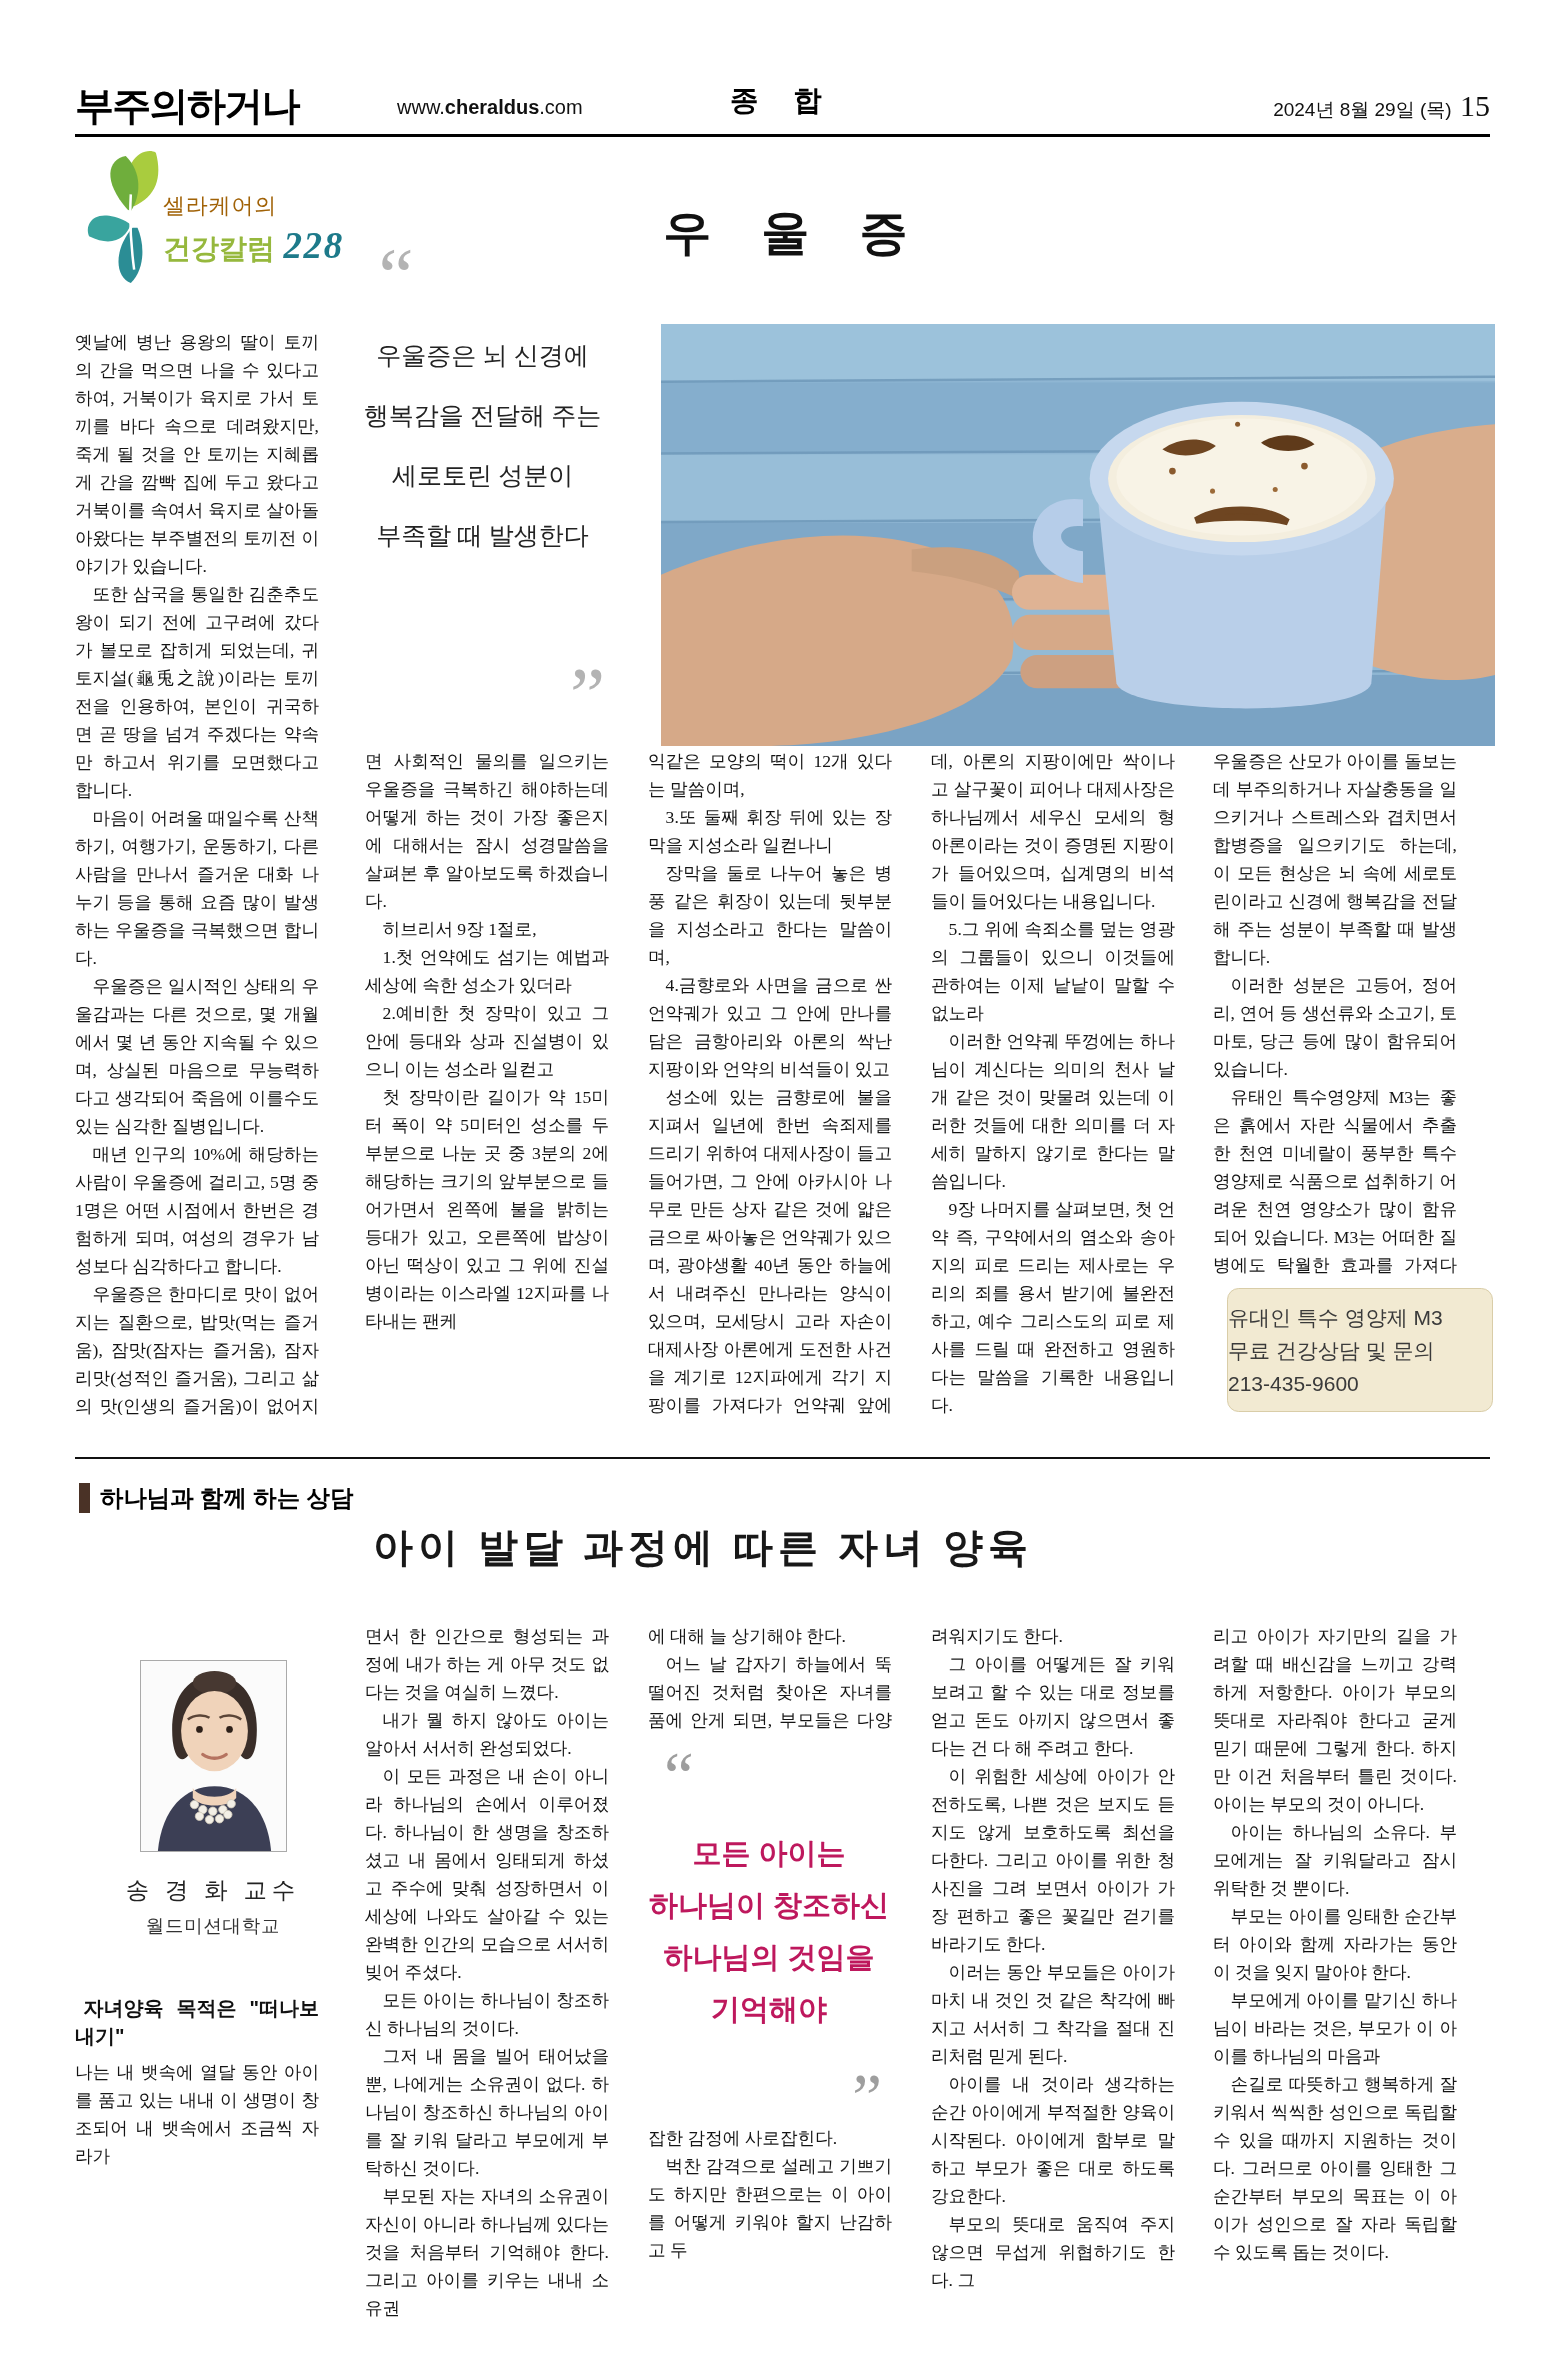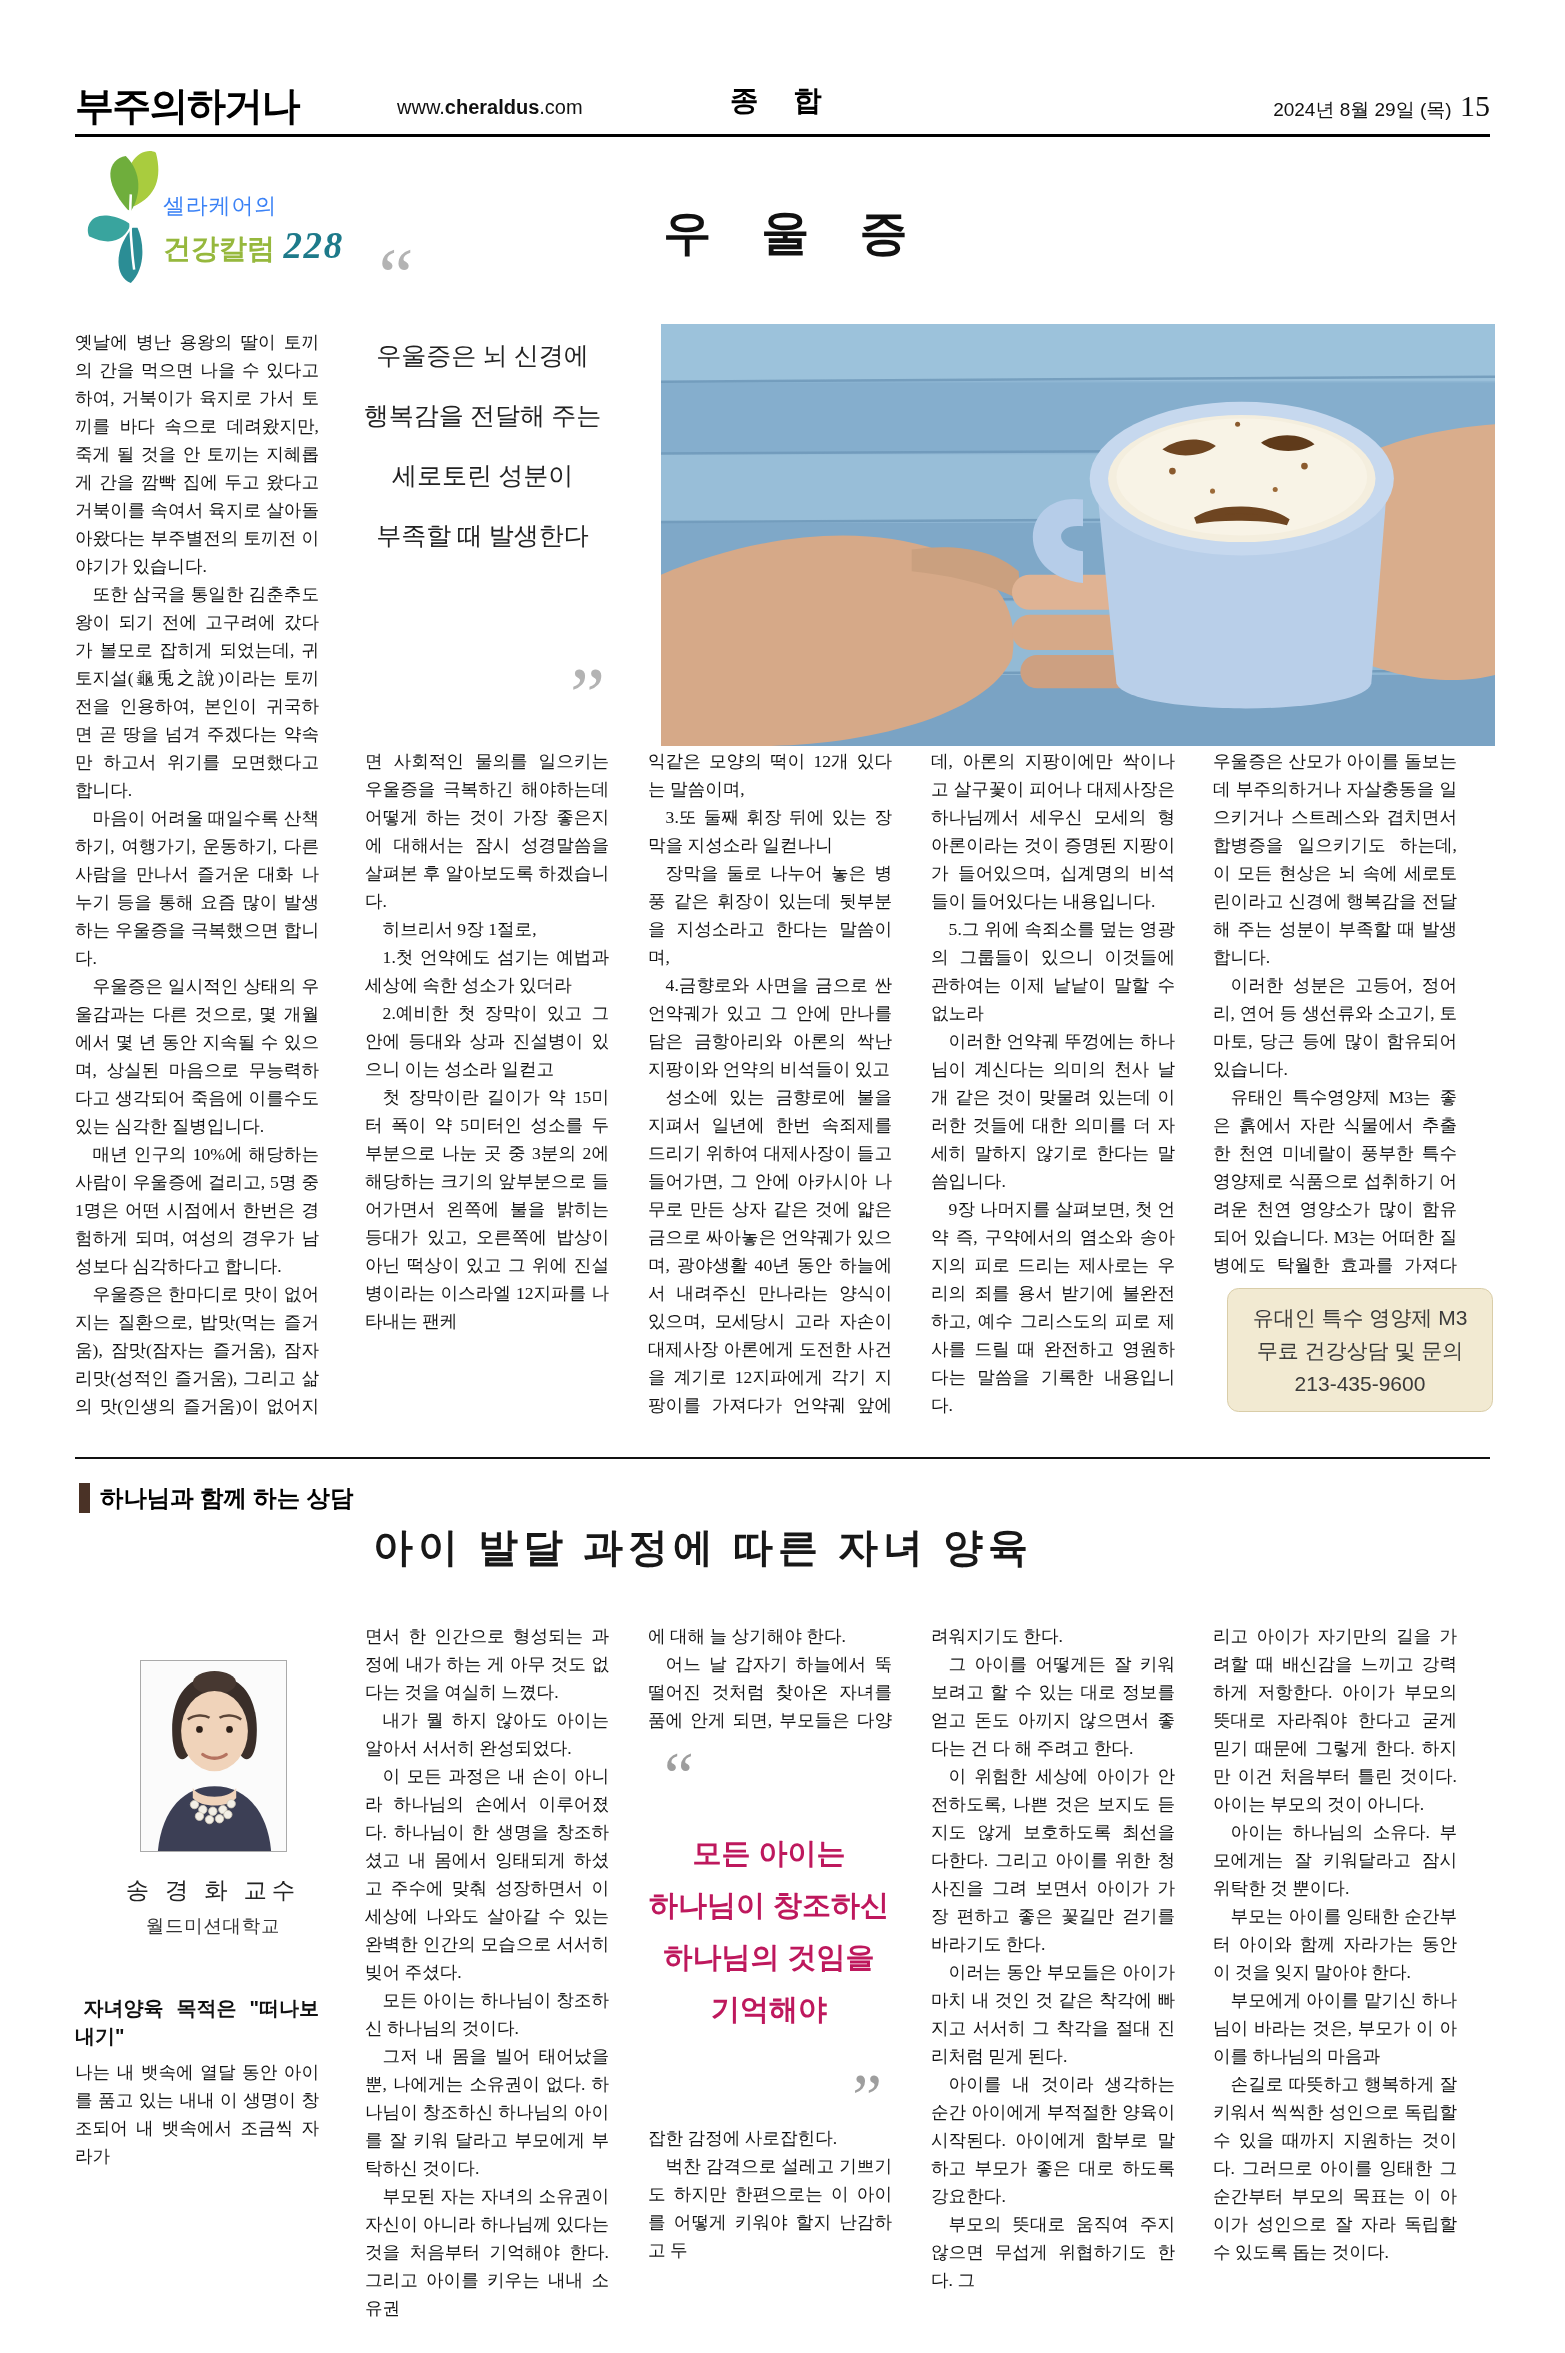--- a/index.html
+++ b/index.html
@@ -20,21 +20,21 @@
           font-family:"Liberation Sans",sans-serif; font-weight:800; font-size:28.4px;
           letter-spacing:13.4px; color:#000; }
   .dateline { position:absolute; right:0; top:15px; font-family:"Liberation Sans",sans-serif;
           font-size:19px; color:#111; }
   .pagenum { font-family:"Liberation Serif",serif; font-size:30px; font-weight:400; margin-left:8.4px; }
   .rule-top { position:absolute; left:75px; top:134px; width:1415px; height:2.5px; background:#000; }
   
   .badge { position:absolute; left:79px; top:144px; width:351px; height:167px; }
   .badge .leaves { position:absolute; left:0; top:0; }
   .badge-text { position:absolute; left:84px; top:47px; font-family:"Liberation Sans",sans-serif; }
-  .badge-line1 { font-size:22px; color:#3b82f6; letter-spacing:0.8px; }
+  .badge-line1 { font-size:22px; color:#a16207; letter-spacing:0.8px; }
   .badge-line2 { font-size:28px; font-weight:800; color:#96b83d; margin-top:3.3px; }
   .badge-num   { font-family:"Liberation Serif",serif; font-style:italic; font-weight:700;
                  font-size:37px; color:#1d7a8a; margin-left:8.4px; letter-spacing:1.7px; }
   
   .title1 { position:absolute; left:502px; top:201px; width:585px; text-align:center;
             font-family:"Liberation Sans",sans-serif; font-weight:700; font-size:48px;
             letter-spacing:18.4px; color:#111; }
   .quote1 { position:absolute; left:355px; top:226px; width:255px; height:518px; }
   .qmark  { font-family:"Liberation Serif",serif; color:#b3b3b3; font-size:79px; line-height:33px; }
   .qopen  { position:absolute; left:23.4px; top:33px; }
@@ -48,21 +48,21 @@
          text-align:justify; color:#141414; }
   .col .para { text-indent:17.6px; }
   .col .para:first-child { text-indent:0; }
   .c1 { left:75px;   top:328px;  height:1087px; }
   .c2 { left:365px;  top:747px;  height:673px; }
   .c3 { left:648px;  top:747px;  height:673px; }
   .c4 { left:931px; top:747px;  height:673px; }
   .c5 { left:1213px; top:747px;  height:527px; }
   .adbox { position:absolute; left:1227px; top:1288px; width:266px; height:124px;
            background:#f2ead2; border:1.7px solid #d9cda8; border-radius:11.7px;
-           display:flex; flex-direction:column; justify-content:center; text-align:center;
+           display:flex; flex-direction:column; justify-content:center; 
            font-family:"Liberation Sans",sans-serif; color:#3a3a3a; }
   .adbox .para { text-indent:0 !important; font-size:21px; line-height:33px; }
   
   .rule-mid { position:absolute; left:75px; top:1457px; width:1415px; height:1.7px; background:#111; }
   .kicker { position:absolute; left:79px; top:1482px; font-family:"Liberation Sans",sans-serif;
             font-weight:800; font-size:23.4px; color:#000; display:flex; align-items:center; }
   .kicker .bar { display:inline-block; width:11px; height:30px; background:#4a3226; margin-right:10px; }
   .title2 { position:absolute; left:0; width:1406px; top:1520px; text-align:center;
             font-family:"Liberation Serif",serif; font-weight:700; font-size:40px;
             letter-spacing:5px; color:#181818; }

